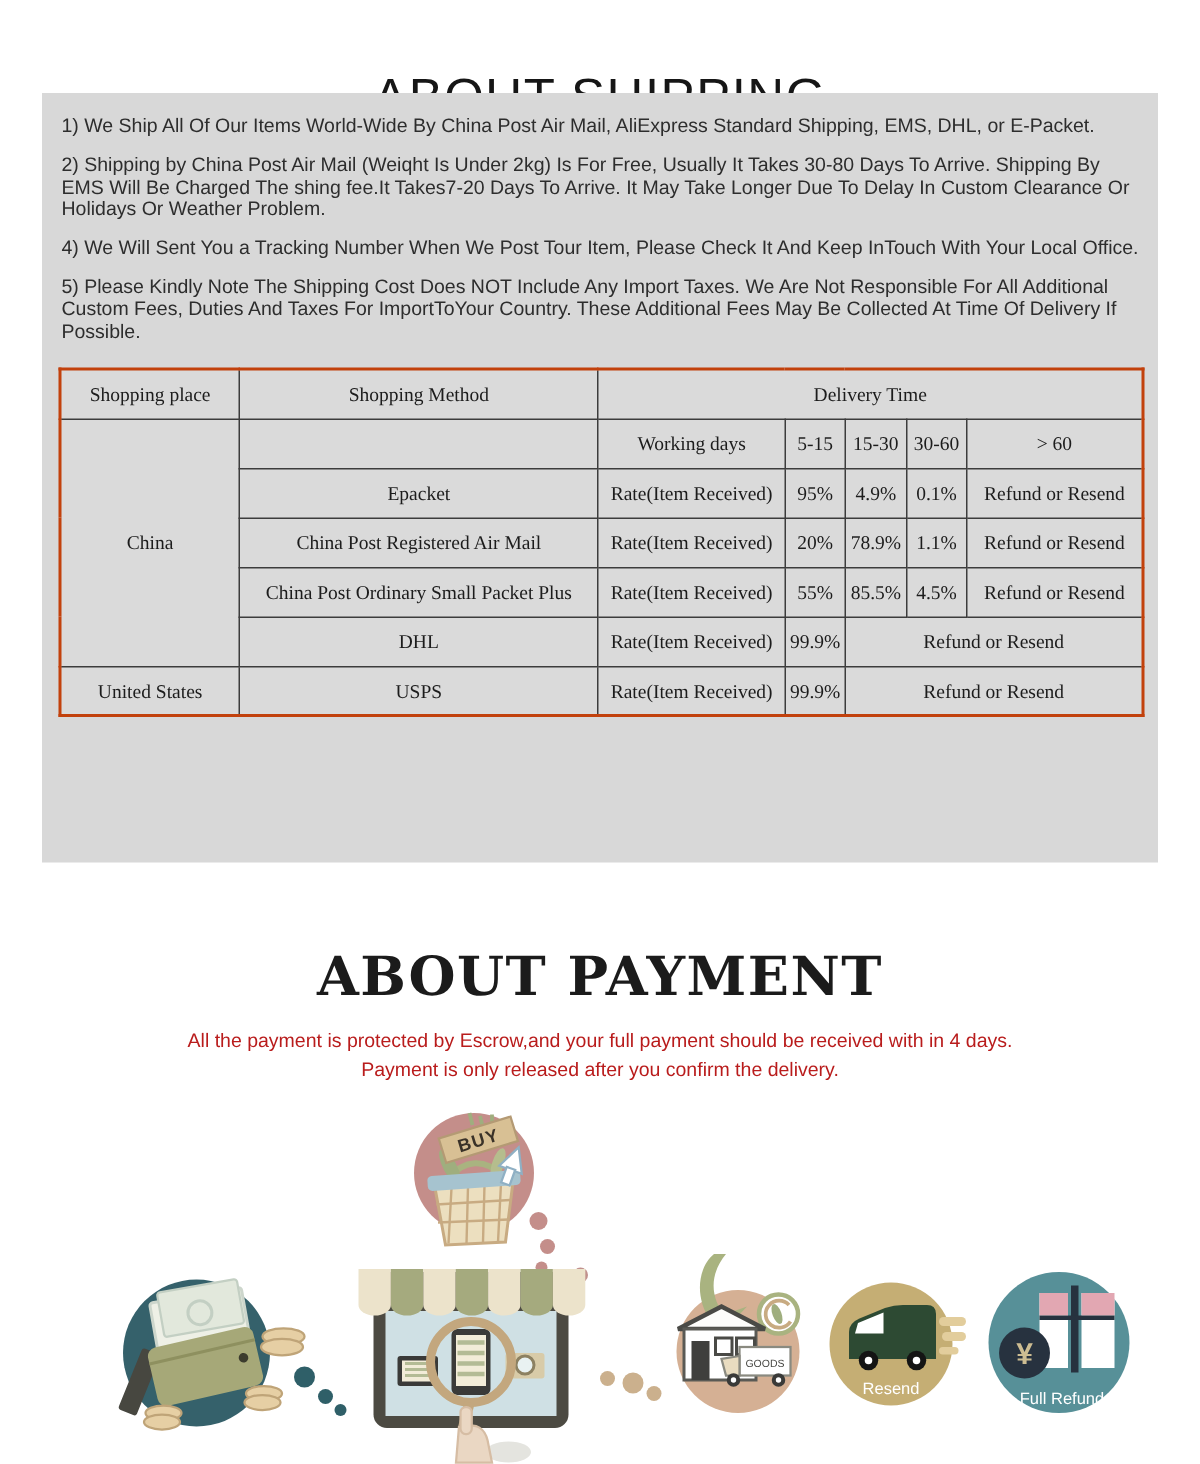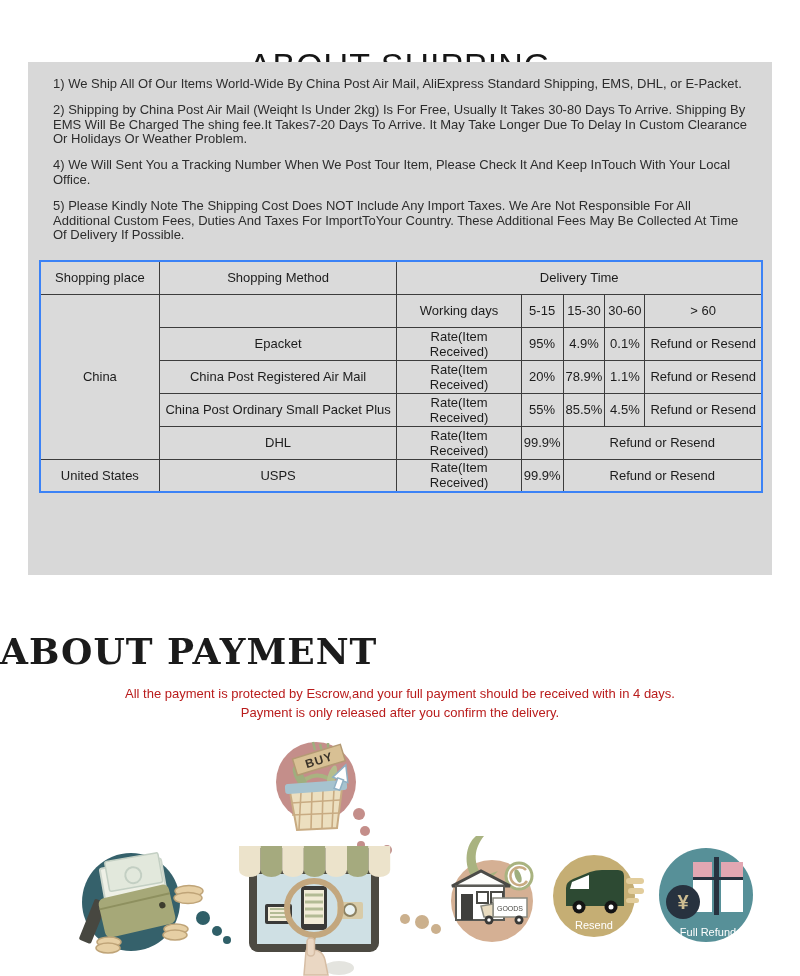--- a/index.html
+++ b/index.html
@@ -13,34 +13,34 @@
   .shipping-title {
     position:absolute; top:10px; left:0; width:100%;
     text-align:center; font-size:34px; font-weight:400;
     letter-spacing:1px; color:#161616;margin-top:36px;
   }
   .shipping-box {
     position:absolute; top:62px; left:28px; width:744px; height:513px;
     background:#d8d8d8; padding:4px 9px;
   }
   .shipping-box p {
-    font-size:13px; line-height:14.8px; color:#2d2d2d; margin:11px 16px;
+    font-size:13px; line-height:14.8px; color:#2d2d2d; margin:11px 4px;
   }
   table.delivery {
     border-collapse:collapse; margin:17px 0 0 2px;
-    width:724px; background:#dadada; border:2px solid #3b82f6;
+    width:724px; background:#dadada; border:2px solid #c2410c;font-family:Liberation Serif, serif;
   }
   table.delivery td {
     border:1.5px solid #3c3c3c; text-align:center; vertical-align:middle;
     font-size:13px; color:#1c1c1c; height:33px; padding:0 2px;
     font-weight:400;
   }
   .payment-title {
     position:absolute; top:630px; left:0; width:100%;
-    text-align:left; font-family:"DejaVu Serif", serif;
+    text-align:center; font-family:"DejaVu Serif", serif;
     font-weight:700; font-size:36px; letter-spacing:1px; color:#1b1b1b;
   }
   .payment-sub {
     position:absolute; top:684px; left:0; width:100%;
     text-align:center; color:#b91c1c; font-size:13px; line-height:19px;
   }
   .illustrations { position:absolute; top:726px; left:0; width:800px; height:250px; }
   .illo { position:absolute; }
   .svg-label { font-family:"Liberation Sans", sans-serif; }
 </style>

